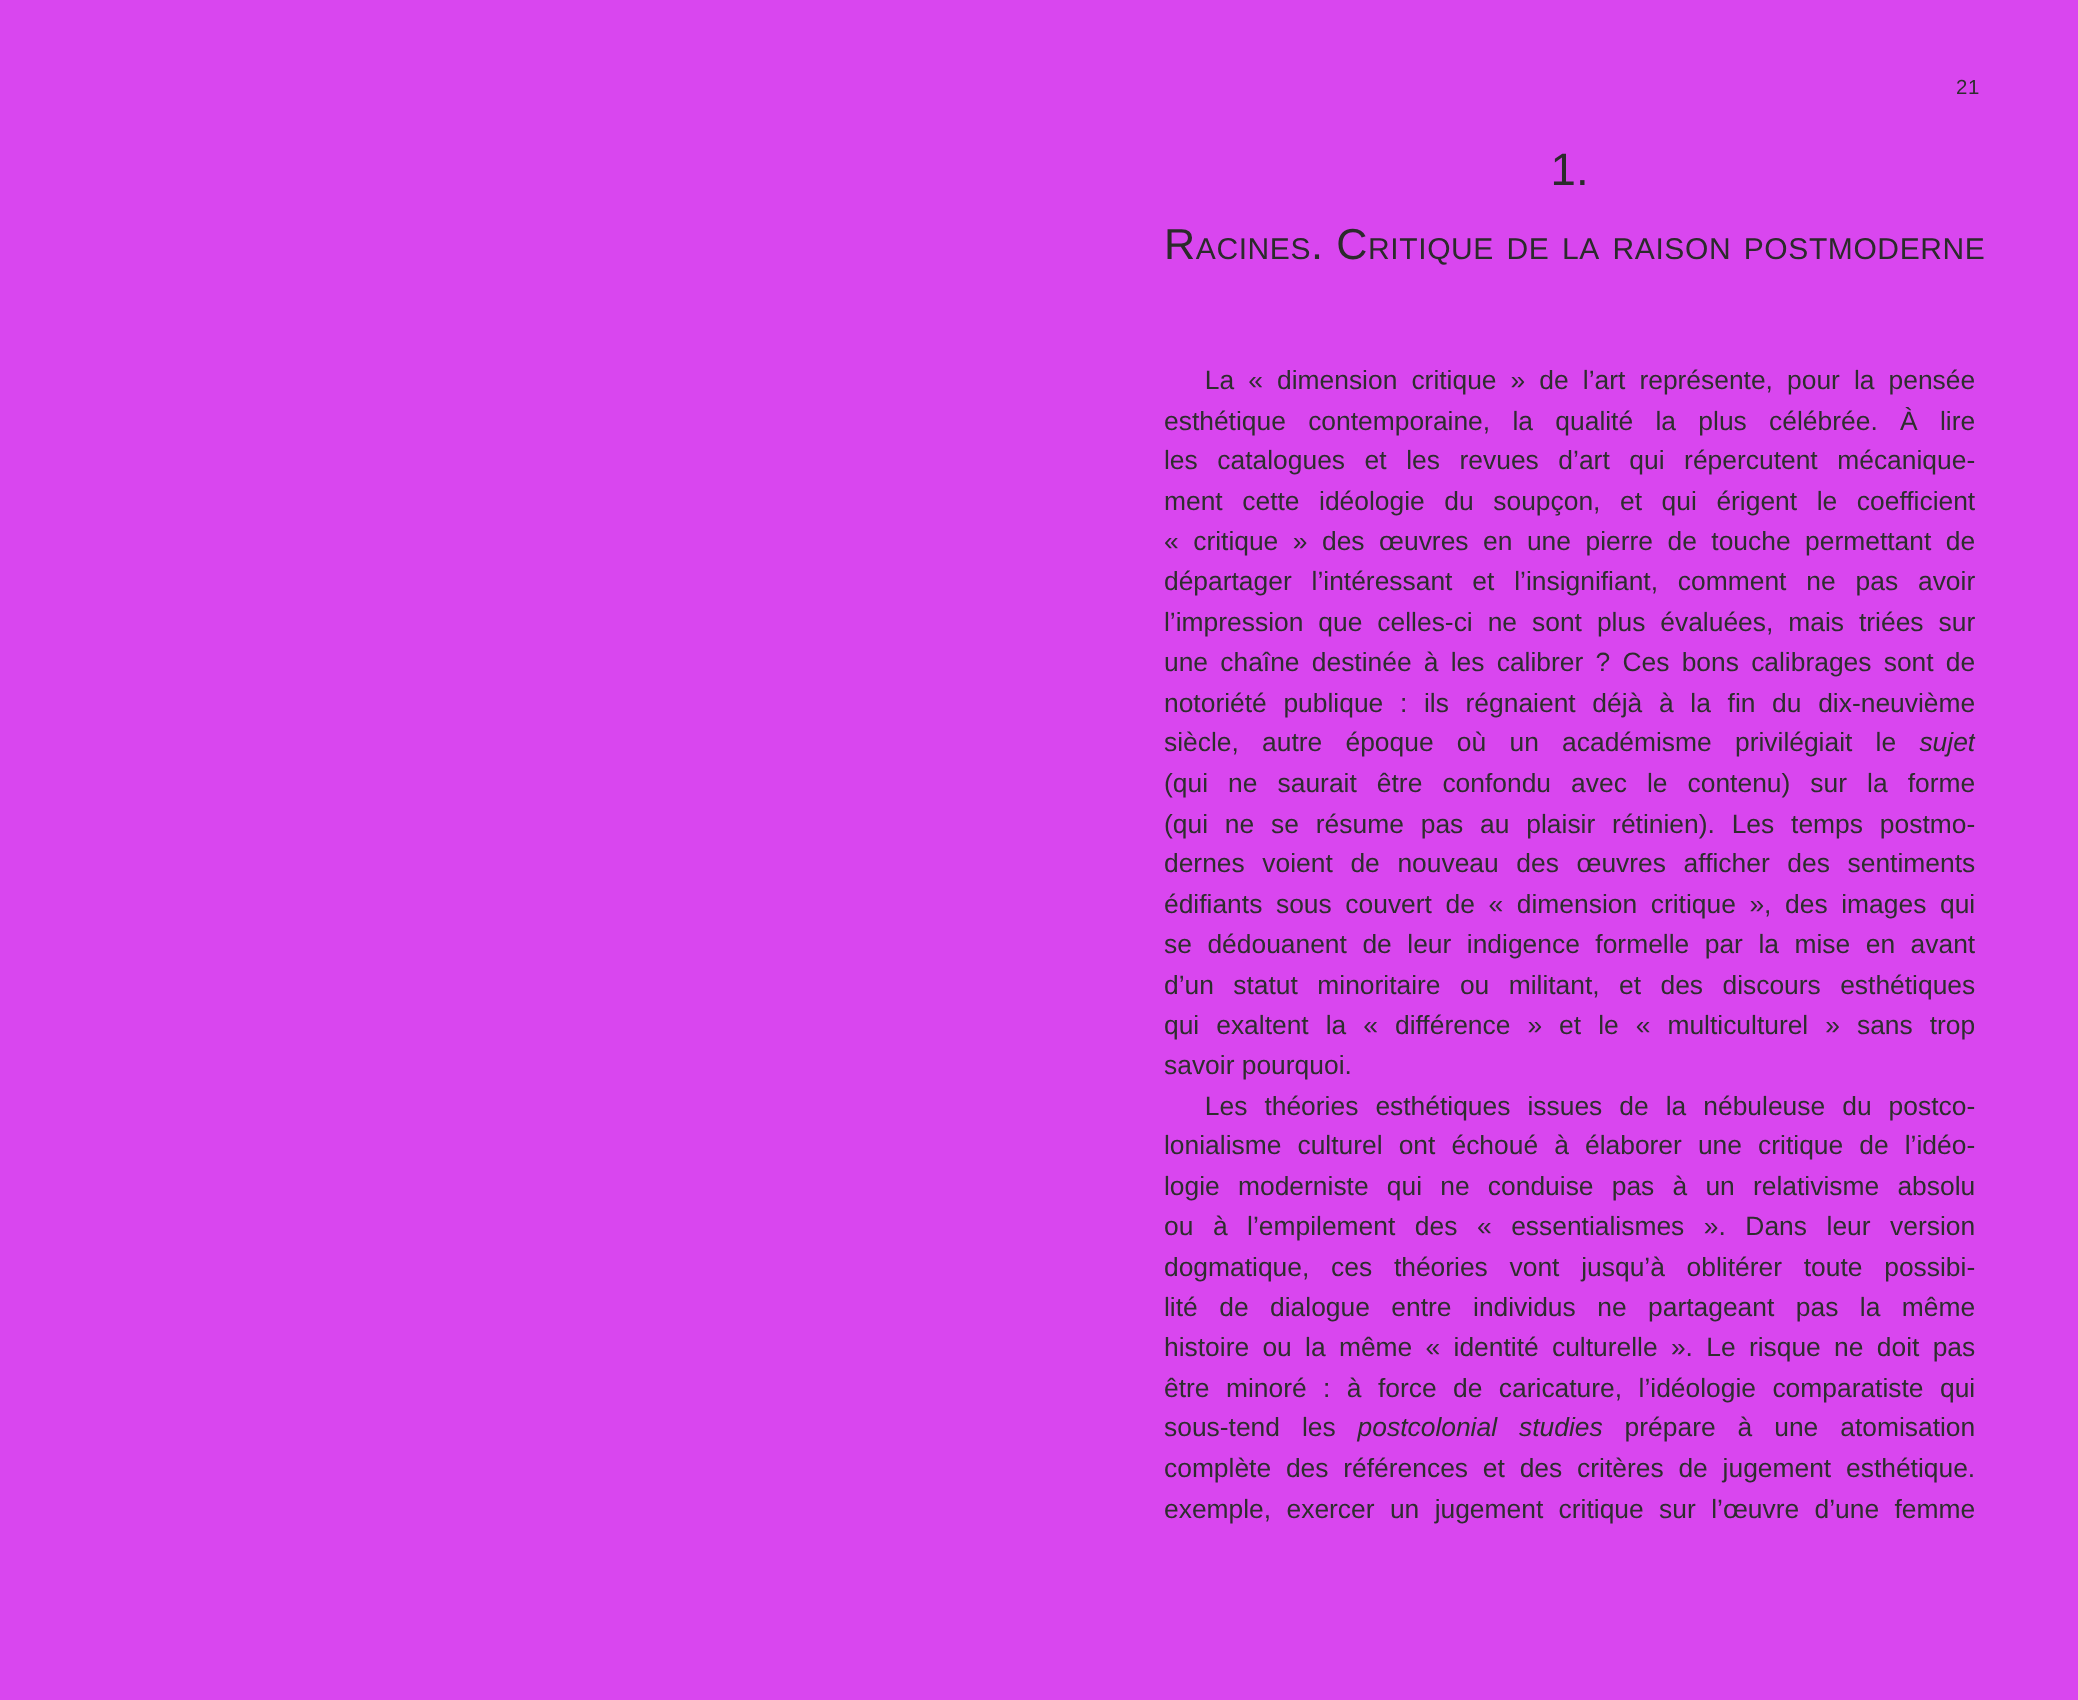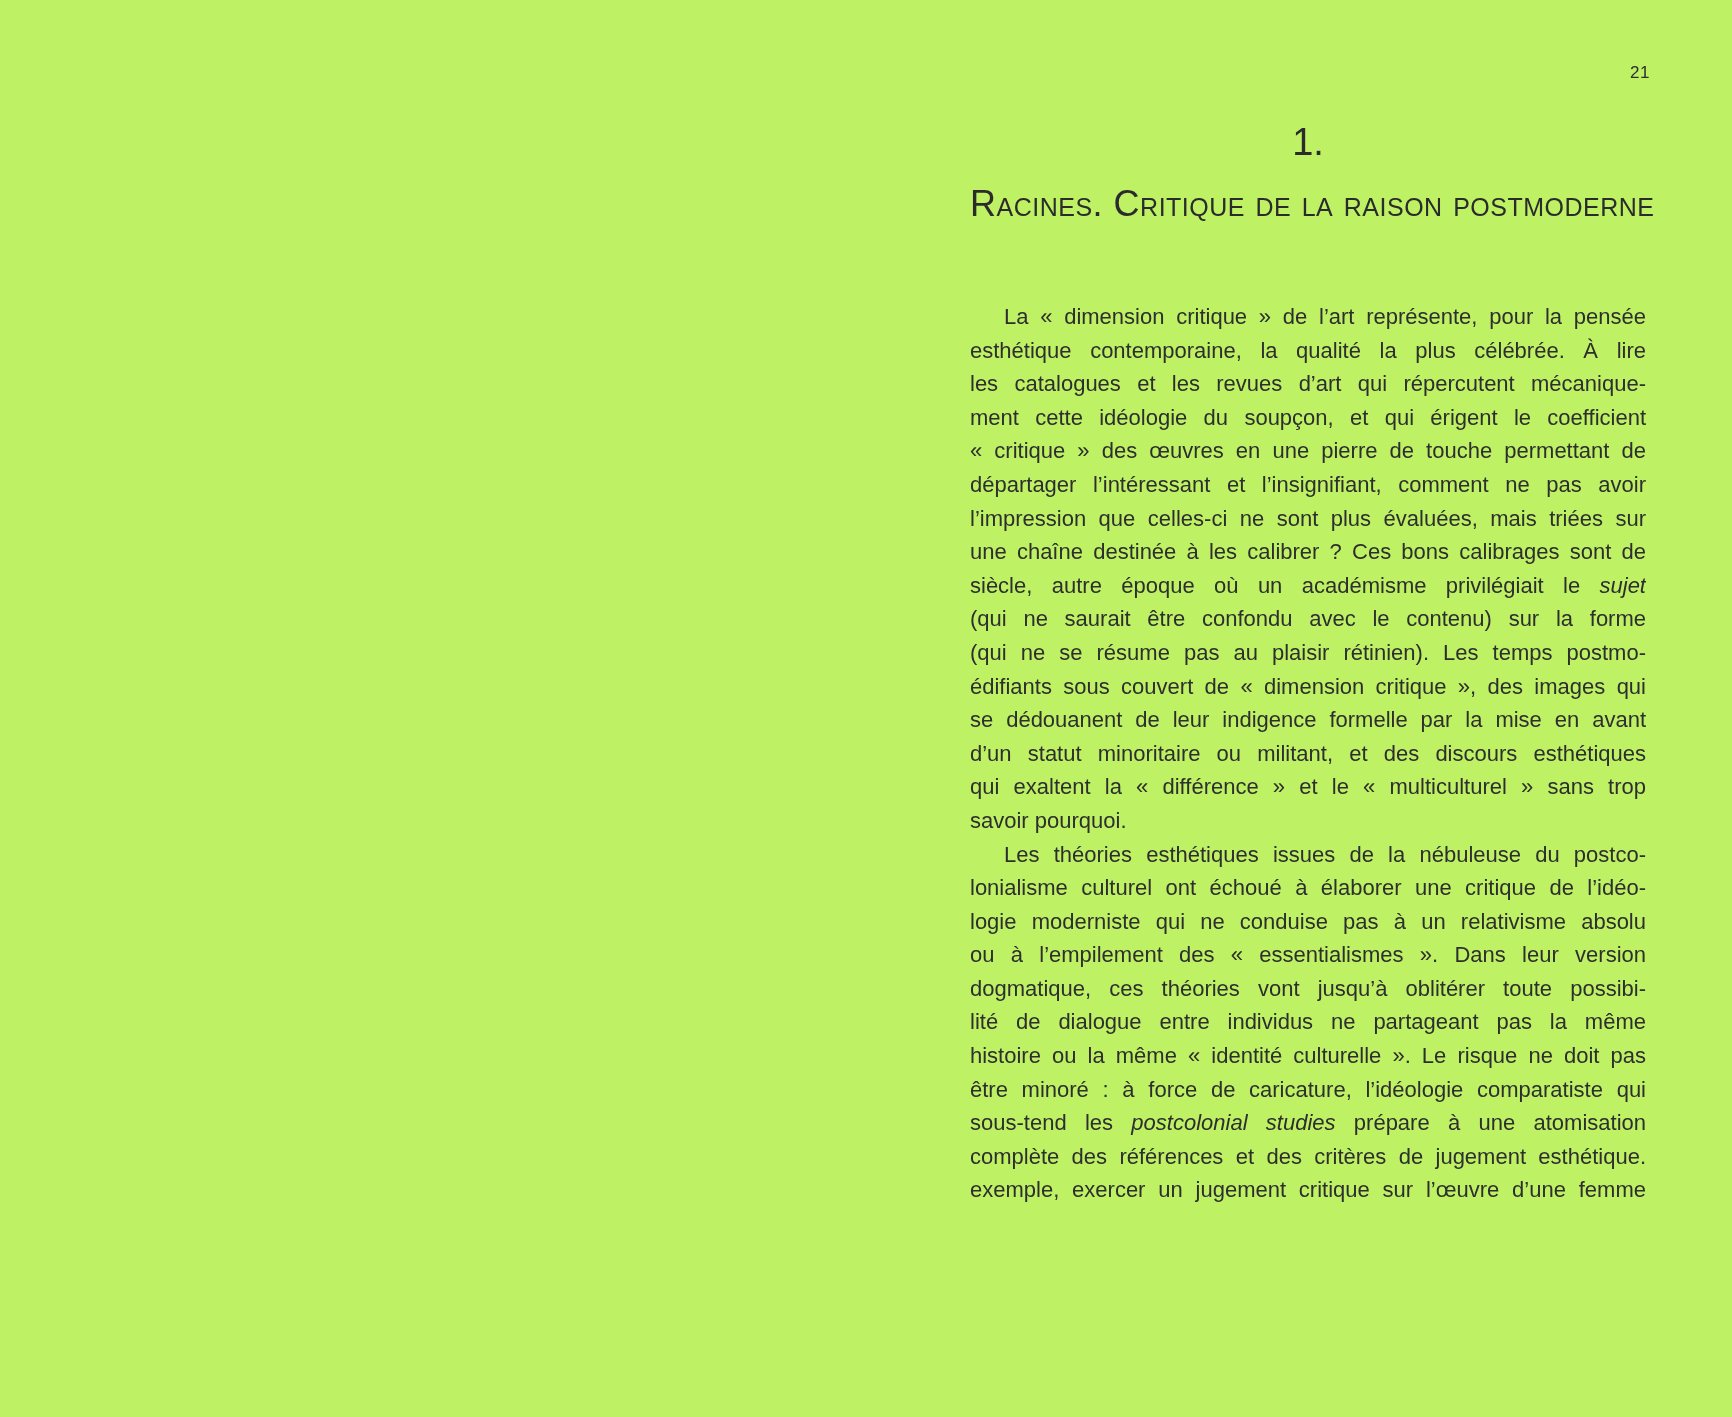--- a/index.html
+++ b/index.html
@@ -4,21 +4,21 @@
 <style>
   html, body {
     margin: 0;
     padding: 0;
     background: #ffffff;
   }
   .canvas {
     position: relative;
     width: 1732px;
     height: 1417px;
-    background: #bef264;
+    background: #d946ef;
     overflow: hidden;
     font-family: "Liberation Sans", sans-serif;
     color: #2e2e2e;
   }
   .page-number {
     position: absolute;
     top: 64px;
     right: 82px;
     font-size: 17px;
     line-height: 1;
@@ -85,23 +85,25 @@
     <div class="body-text">
         <div class="para">
           <div class="line indent"><span>La « dimension critique » de l’art représente, pour la pensée</span></div>
           <div class="line"><span>esthétique contemporaine, la qualité la plus célébrée. À lire</span></div>
           <div class="line"><span>les catalogues et les revues d’art qui répercutent mécanique-</span></div>
           <div class="line"><span>ment cette idéologie du soupçon, et qui érigent le coefficient</span></div>
           <div class="line"><span>« critique » des œuvres en une pierre de touche permettant de</span></div>
           <div class="line"><span>départager l’intéressant et l’insignifiant, comment ne pas avoir</span></div>
           <div class="line"><span>l’impression que celles-ci ne sont plus évaluées, mais triées sur</span></div>
           <div class="line"><span>une chaîne destinée à les calibrer ? Ces bons calibrages sont de</span></div>
+          <div class="line"><span>notoriété publique : ils régnaient déjà à la fin du dix-neuvième</span></div>
           <div class="line"><span>siècle, autre époque où un académisme privilégiait le </span><em>sujet</em></div>
           <div class="line"><span>(qui ne saurait être confondu avec le contenu) sur la forme</span></div>
           <div class="line"><span>(qui ne se résume pas au plaisir rétinien). Les temps postmo-</span></div>
+          <div class="line"><span>dernes voient de nouveau des œuvres afficher des sentiments</span></div>
           <div class="line"><span>édifiants sous couvert de « dimension critique », des images qui</span></div>
           <div class="line"><span>se dédouanent de leur indigence formelle par la mise en avant</span></div>
           <div class="line"><span>d’un statut minoritaire ou militant, et des discours esthétiques</span></div>
           <div class="line"><span>qui exaltent la « différence » et le « multiculturel » sans trop</span></div>
           <div class="line flush"><span>savoir pourquoi.</span></div>
         </div>
         <div class="para">
           <div class="line indent"><span>Les théories esthétiques issues de la nébuleuse du postco-</span></div>
           <div class="line"><span>lonialisme culturel ont échoué à élaborer une critique de l’idéo-</span></div>
           <div class="line"><span>logie moderniste qui ne conduise pas à un relativisme absolu</span></div>

